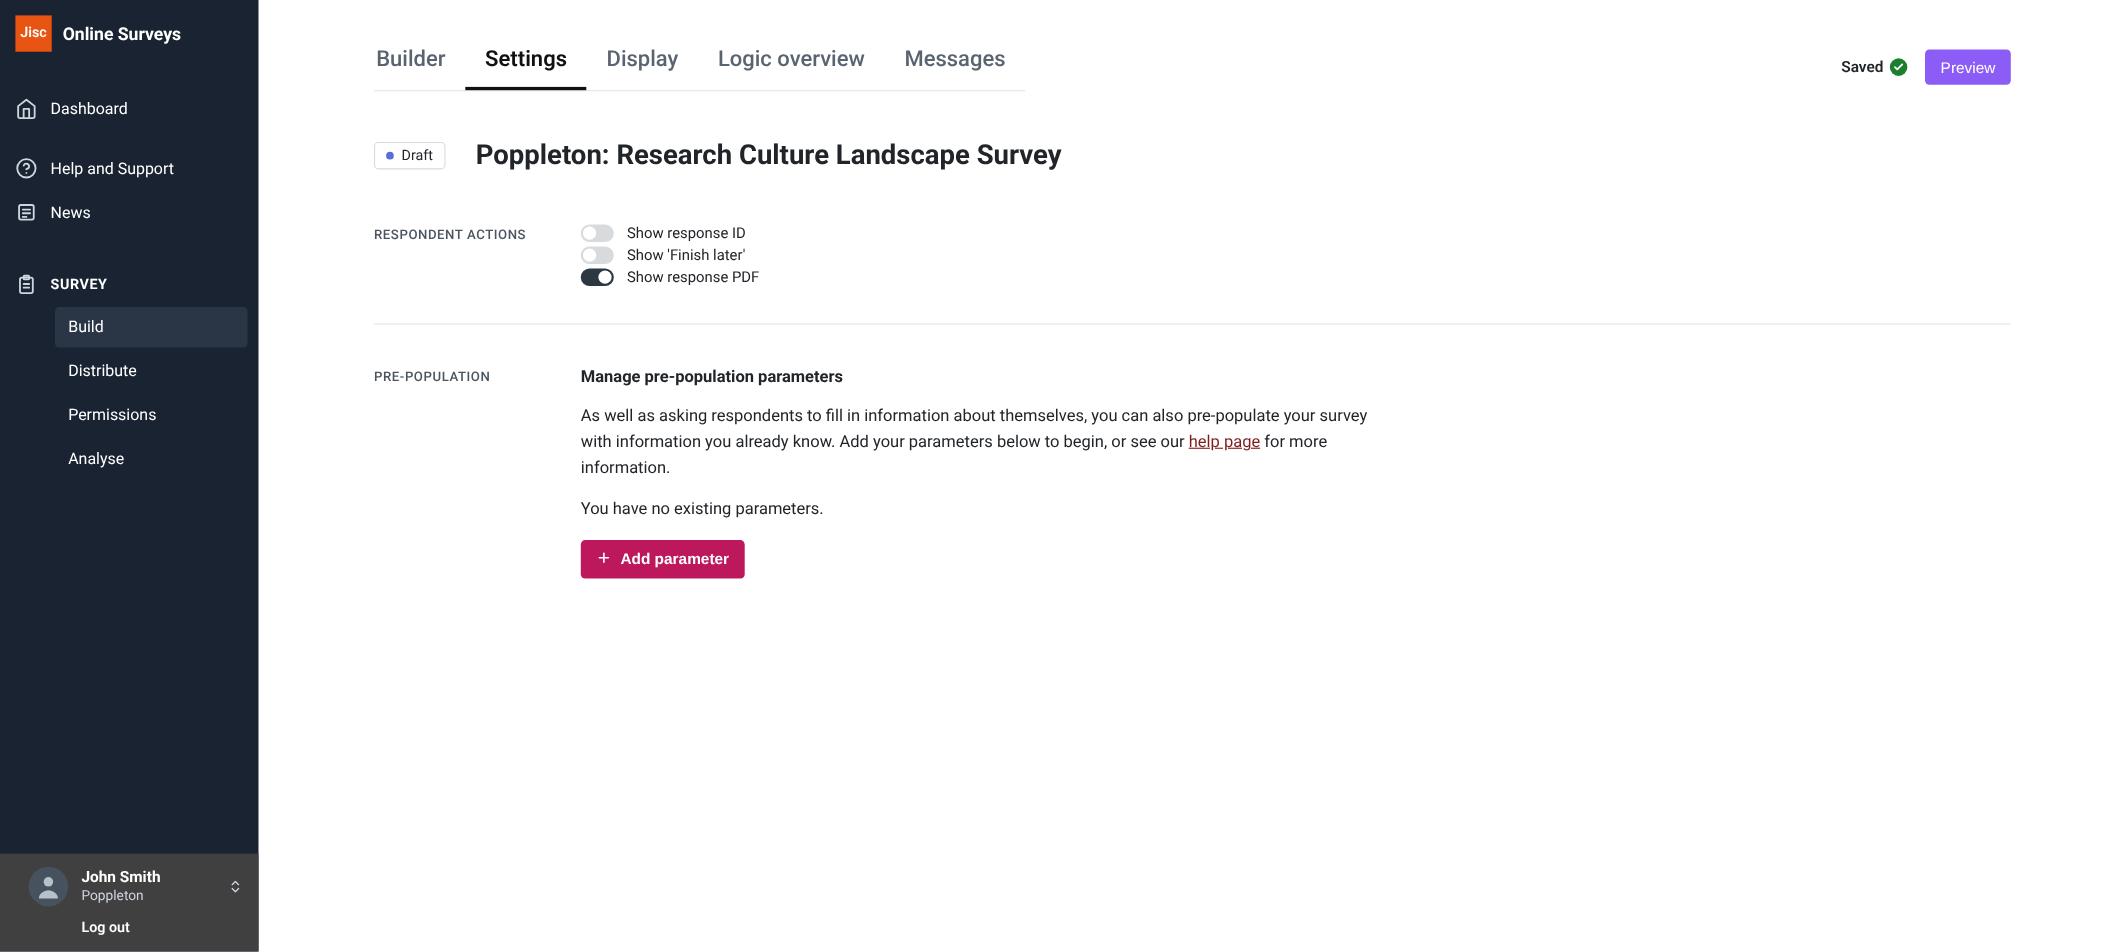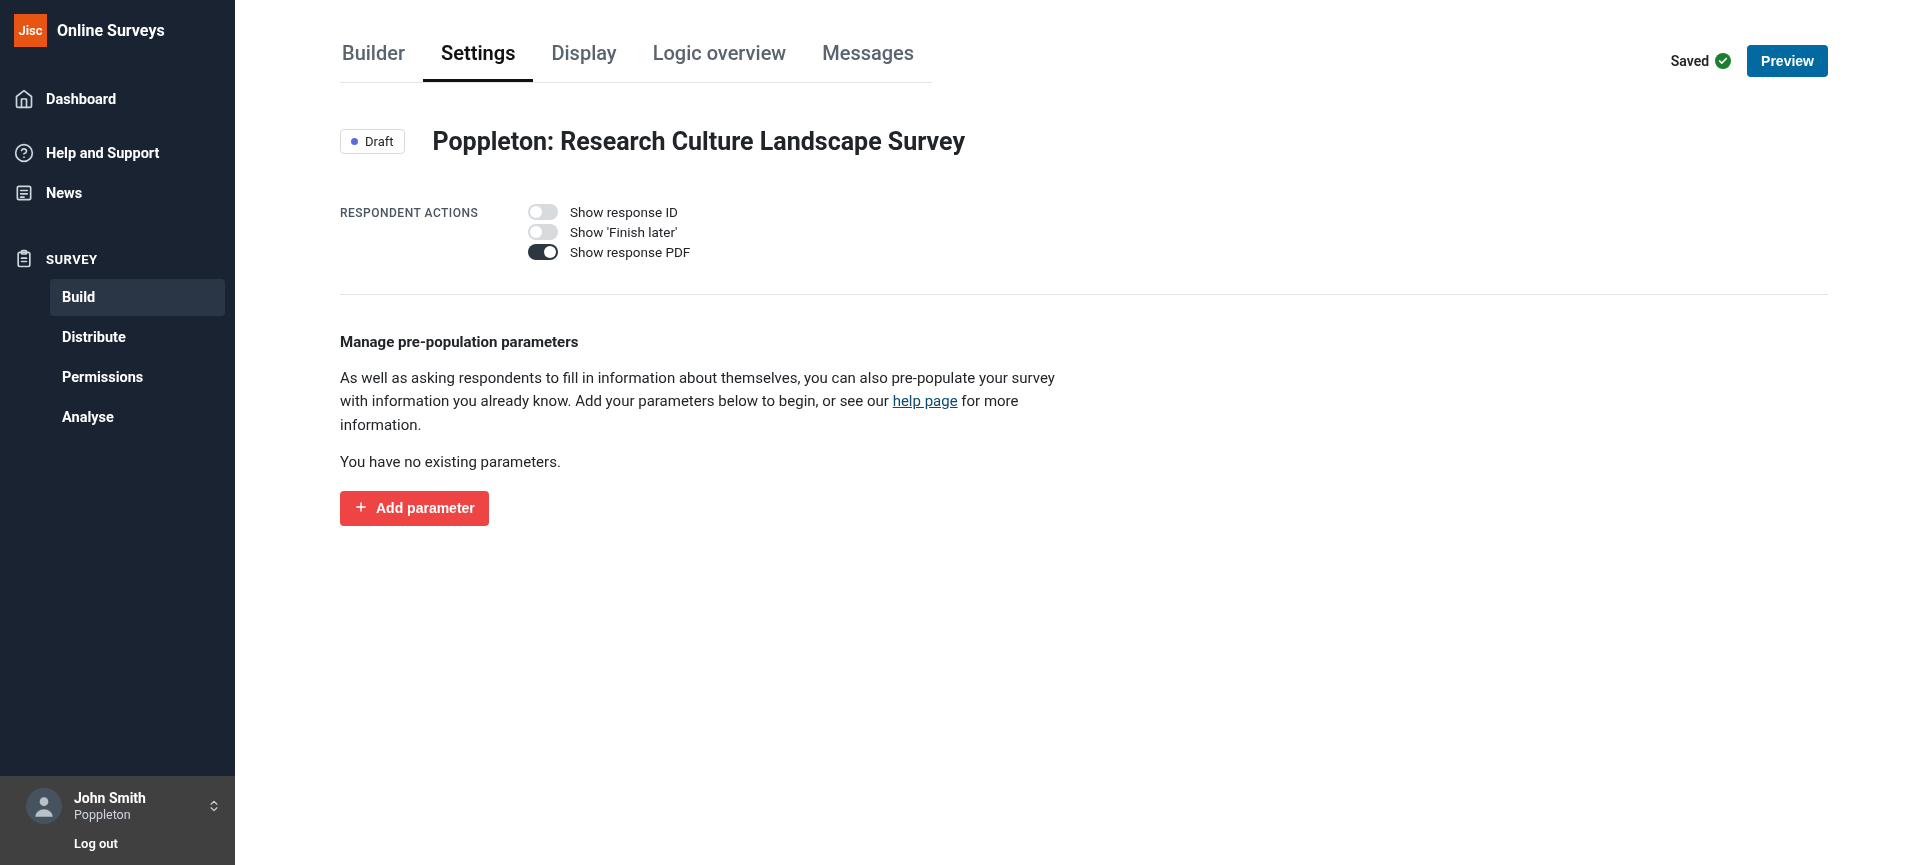--- a/index.html
+++ b/index.html
@@ -8,21 +8,21 @@
 
     
     .sidebar { width: 235px; background: #1a2332; color: #fff; display: flex; flex-direction: column; position: relative; }
     .sidebar-header { display: flex; align-items: center; padding: 14px 14px 14px 14px; gap: 10px; }
     .jisc-logo { width: 33px; height: 33px; background: #e85412; color: #fff; display: flex; align-items: center; justify-content: center; font-weight: 600; font-size: 13px; }
     .sidebar-title { font-weight: 700; font-size: 16px; }
 
     .nav-item { display: flex; align-items: center; padding: 10px 14px; gap: 12px; cursor: pointer; font-size: 14.5px; }
     .nav-item .icon { width: 20px; height: 20px; display: flex; align-items: center; justify-content: center; }
     .nav-item svg { stroke: #cfd5de; }
-    .nav-item-label { font-weight: 700; }
+    .nav-item-label { font-weight: 400; }
     .nav-item.section-header { padding-top: 18px; padding-bottom: 10px; }
     .nav-item.section-header .nav-item-label { font-weight: 700; font-size: 13px; letter-spacing: 0.5px; }
     .sub-nav { padding-left: 46px; }
     .sub-nav .nav-item { padding: 10px 12px; border-radius: 4px; margin-right: 10px; margin-bottom: 3px; }
     .sub-nav .nav-item.active { background: #2a3545; }
 
     .sidebar-footer { margin-top: auto; background: #404040; padding: 12px 14px 14px 26px; }
     .user-row { display: flex; align-items: center; gap: 12px; position: relative; }
     .avatar { width: 36px; height: 36px; border-radius: 50%; background: #46535f; display: flex; align-items: center; justify-content: center; }
     .avatar svg { fill: #b8c0c9; }
@@ -35,43 +35,43 @@
     
     .main { flex: 1; overflow-y: auto; padding: 0 0 40px 0; }
     .topbar { display: flex; align-items: flex-end; padding: 20px 90px 0 105px; justify-content: space-between; }
     .tabs { display: flex; gap: 0; border-bottom: 1px solid #e1e4e8; }
     .tab { padding: 10px 18px 14px 18px; font-size: 20px; color: #5a6470; cursor: pointer; border-bottom: 3px solid transparent; font-weight: 500; }
     .tab.active { color: #111; border-bottom-color: #111; font-weight: 600; }
     .tabs .tab:first-child { padding-left: 2px; }
     .topbar-right { display: flex; align-items: center; gap: 16px; padding-bottom: 6px; margin-top: 25px; }
     .saved { display: flex; align-items: center; gap: 6px; font-size: 14px; font-weight: 600; }
     .check-circle { width: 16px; height: 16px; border-radius: 50%; background: #1b7f2f; display: flex; align-items: center; justify-content: center; }
-    .preview-btn { background: #0369a1; color: #fff; border: none; padding: 8px 14px; border-radius: 4px; font-size: 14px; font-weight: 700; cursor: pointer; }
+    .preview-btn { background: #8b5cf6; color: #fff; border: none; padding: 8px 14px; border-radius: 4px; font-size: 14px; font-weight: 400; cursor: pointer; }
 
     .page-header { display: flex; align-items: center; gap: 28px; padding: 44px 90px 10px 105px; }
     .badge { border: 1px solid #d8dbde; border-radius: 4px; padding: 4px 10px 4px 10px; display: flex; align-items: center; gap: 7px; font-size: 13px; }
     .badge-dot { width: 7px; height: 7px; border-radius: 50%; background: #5a6dd8; }
     .page-title { font-size: 25px; font-weight: 700; }
 
     .section { display: flex; padding: 38px 90px 30px 105px; gap: 0; }
     .divider { border-top: 1px solid #e1e4e8; margin: 0 90px 0 105px; }
     .section-label { width: 188px; font-size: 12px; letter-spacing: 0.5px; color: #4a5560; font-weight: 500; padding-top: 2px; flex-shrink: 0; }
     .section-body { flex: 1; max-width: 740px; }
 
     .toggle-row { display: flex; align-items: center; gap: 12px; margin-bottom: 4px; font-size: 13.5px; }
     .toggle { width: 30px; height: 16px; border-radius: 10px; background: #d8dbde; position: relative; cursor: pointer; flex-shrink: 0; }
     .toggle .knob { width: 12px; height: 12px; border-radius: 50%; background: #fff; position: absolute; top: 2px; left: 2px; transition: left 0.15s; }
     .toggle.on { background: #2d3742; }
     .toggle.on .knob { left: 16px; }
 
     .prepop-title { font-weight: 700; font-size: 15px; margin-bottom: 16px; }
     .prepop-text { font-size: 15px; line-height: 1.55; margin-bottom: 16px; color: #212529; }
-    .prepop-text a { color: #0c4a6e; text-decoration: underline; }
+    .prepop-text a { color: #7f1d1d; text-decoration: underline; }
     .no-params { font-size: 15px; margin-bottom: 20px; }
-    .add-btn { background: #ef4444; color: #fff; border: none; padding: 9px 14px; border-radius: 4px; font-size: 14px; font-weight: 600; display: inline-flex; align-items: center; gap: 8px; cursor: pointer; }
+    .add-btn { background: #be185d; color: #fff; border: none; padding: 9px 14px; border-radius: 4px; font-size: 14px; font-weight: 600; display: inline-flex; align-items: center; gap: 8px; cursor: pointer; }
     .add-btn svg { stroke: #fff; }
   </style>
 </head>
 <body>
 
 <div class="app">
 
   <div class="sidebar">
     <div class="sidebar-header">
       <div class="jisc-logo">Jisc</div>
@@ -218,20 +218,21 @@
               <div class="knob"></div>
             </div>
             <span>Show response PDF</span>
           </div>
         </div>
     </div>
 
     <div class="divider"></div>
 
     <div class="section">
+      <div class="section-label">PRE-POPULATION</div>
       <div class="section-body">
         <div class="prepop-title">Manage pre-population parameters</div>
         <p class="prepop-text">
           <span>As well as asking respondents to fill in information about themselves, you can also pre-populate your survey with information you already know. Add your parameters below to begin, or see our </span><a href="#">help page</a><span> for more information.</span>
         </p>
         <div class="no-params">You have no existing parameters.</div>
         <button class="add-btn">
           <span>
             <svg width="14" height="14" viewBox="0 0 24 24" fill="none" stroke-width="2.5" stroke-linecap="round" stroke-linejoin="round">
                 <line x1="12" y1="5" x2="12" y2="19"></line>

